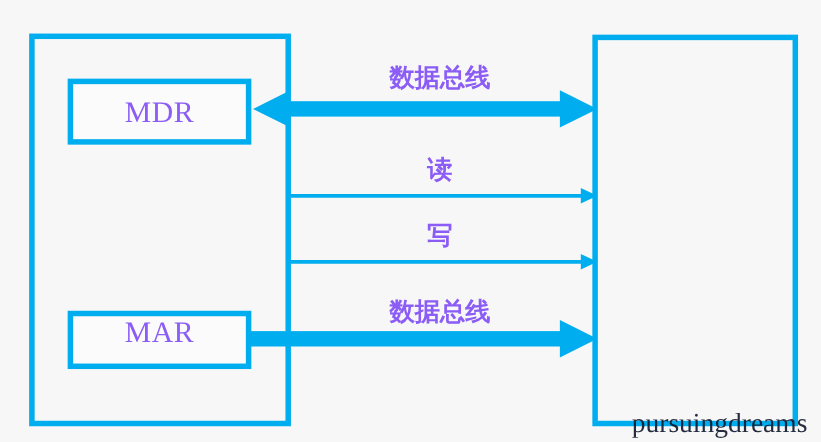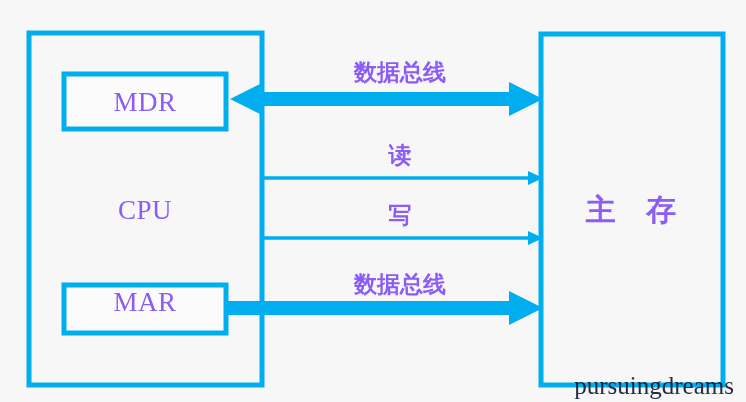--- a/index.html
+++ b/index.html
@@ -100,29 +100,27 @@
 
     <g>
       <rect x="226" y="301" width="296" height="14" fill="#00AEEF"></rect>
       <polygon points="543,308 509,291 509,325" fill="#00AEEF"></polygon>
     </g>
 
   </svg>
 
   <div class="label label-latin centered" style="left:145px; top:102px;">MDR</div>
 
-  <div class="label label-latin centered" style="left:145px; top:210px;">CPU</div>
 
   <div class="label label-latin centered" style="left:145px; top:302px;">MAR</div>
 
   <div class="label label-cjk centered" style="left:400px; top:71px;">数据总线</div>
 
   <div class="label label-cjk centered" style="left:400px; top:154px;">读</div>
 
   <div class="label label-cjk centered" style="left:400px; top:214px;">写</div>
 
   <div class="label label-cjk centered" style="left:400px; top:283px;">数据总线</div>
 
-  <div class="label label-cjk-big centered" style="left:636px; top:210px;">主 存</div>
 
   <div class="watermark">pursuingdreams</div>
 
 </div>
 
 </body></html>

